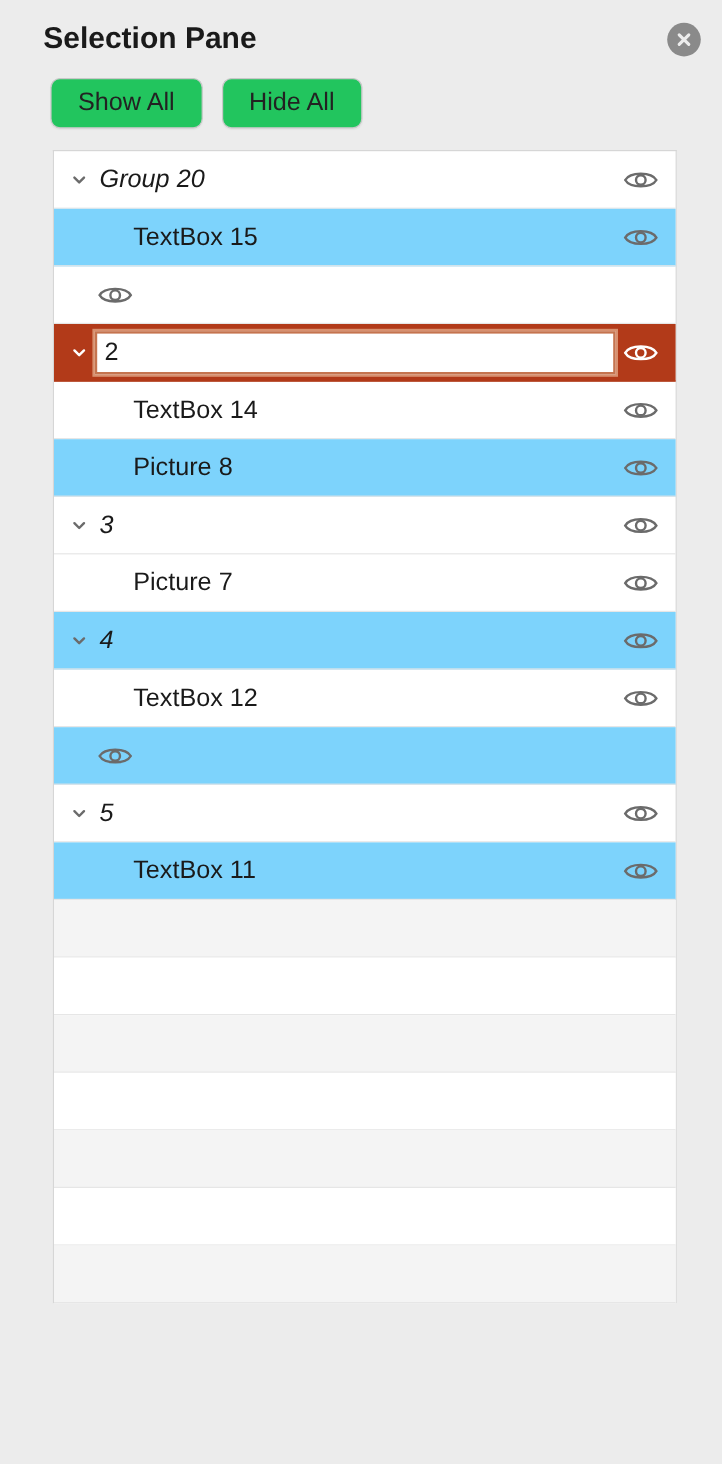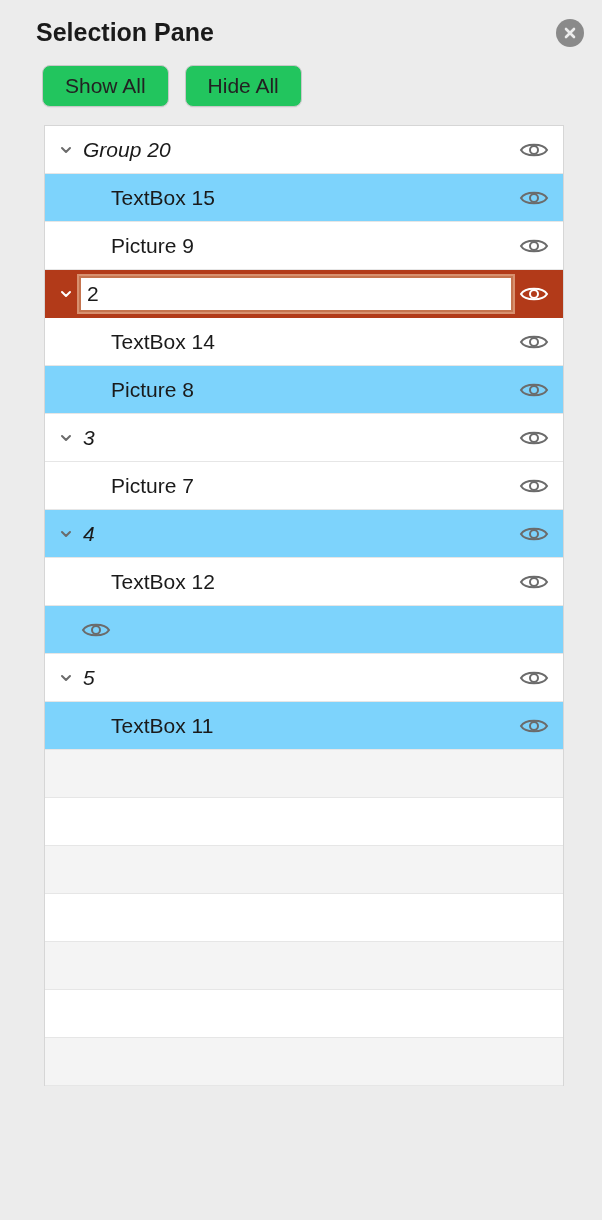--- a/index.html
+++ b/index.html
@@ -157,21 +157,20 @@
         <div class="label indent-1">TextBox 15</div>
         <div class="eye-slot">
           <svg viewBox="0 0 30 20">
             <path d="M2 10 C6 3 24 3 28 10 C24 17 6 17 2 10 Z" fill="none" stroke="#6b6b6b" stroke-width="2"></path>
             <circle cx="15" cy="10" r="4" fill="none" stroke="#6b6b6b" stroke-width="2"></circle>
           </svg>
         </div>
       </div>
       <div class="row">
         <div class="chev-slot"></div>
-        <div class="label indent-1">Picture 9</div>
         <div class="eye-slot">
           <svg viewBox="0 0 30 20">
             <path d="M2 10 C6 3 24 3 28 10 C24 17 6 17 2 10 Z" fill="none" stroke="#6b6b6b" stroke-width="2"></path>
             <circle cx="15" cy="10" r="4" fill="none" stroke="#6b6b6b" stroke-width="2"></circle>
           </svg>
         </div>
       </div>
       <div class="row alt selected">
         <div class="chev-slot">
           <svg viewBox="0 0 14 14">

